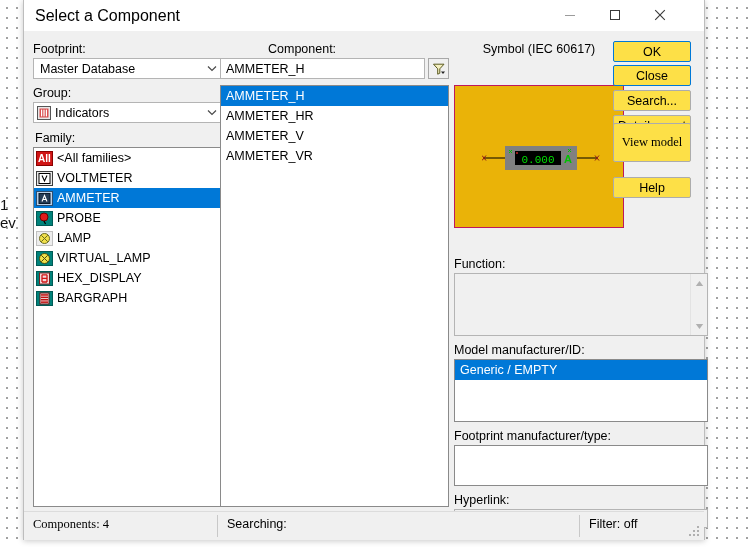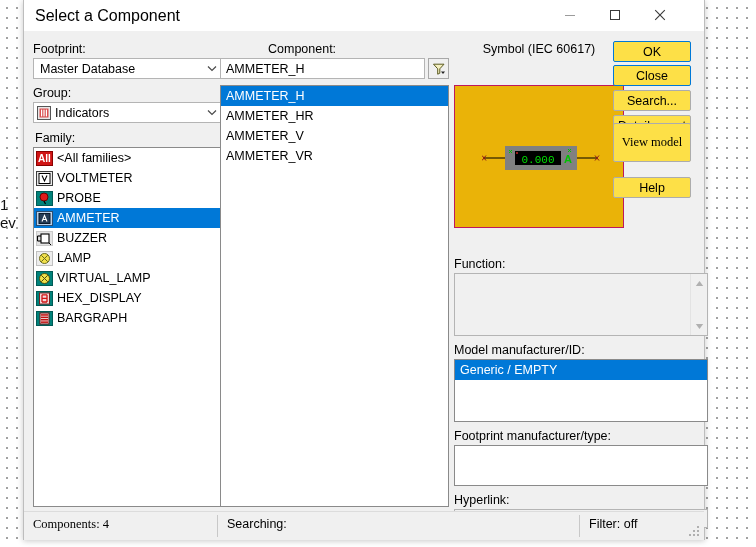--- a/index.html
+++ b/index.html
@@ -319,55 +319,42 @@
         <span class="ficon">
           <svg width="17" height="17" viewBox="0 0 17 17">
             <rect x="0.5" y="1.5" width="16" height="14" fill="#e9e9e9" stroke="#3c3c3c" stroke-width="1"></rect>
             <rect x="3" y="3.5" width="11" height="10" fill="#ffffff" stroke="#000" stroke-width="1"></rect>
             <path d="M6 5.5 L8.5 11 L11 5.5" fill="none" stroke="#000" stroke-width="1.1"></path>
           </svg>
         </span>
         <span class="ltxt">VOLTMETER</span>
       </div>
 
+      <div class="lrow sel">
+        <span class="ficon">
+          <svg width="17" height="17" viewBox="0 0 17 17">
+            <rect x="0.5" y="1.5" width="16" height="14" fill="#b9cfe6" stroke="#2b4d6f" stroke-width="1"></rect>
+            <rect x="3" y="3.5" width="11" height="10" fill="#243b55" stroke="#0b1a2b" stroke-width="1"></rect>
+            <path d="M6 11.5 L8.5 5.5 L11 11.5 M6.9 9.5 L10.1 9.5" fill="none" stroke="#ffffff" stroke-width="1.1"></path>
+          </svg>
+        </span>
+        <span class="ltxt">AMMETER</span>
+      </div>
+
       <div class="lrow">
         <span class="ficon">
           <svg width="17" height="17" viewBox="0 0 17 17">
             <rect x="0.5" y="1.5" width="16" height="14" fill="#00827a" stroke="#005a55" stroke-width="1"></rect>
             <circle cx="8" cy="7" r="4" fill="#e01a1a" stroke="#6a0000" stroke-width="1"></circle>
             <line x1="8" y1="11" x2="9.5" y2="14" stroke="#000" stroke-width="1.2"></line>
           </svg>
         </span>
         <span class="ltxt">PROBE</span>
       </div>
 
-      <div class="lrow sel">
-        <span class="ficon">
-          <svg width="17" height="17" viewBox="0 0 17 17">
-            <rect x="0.5" y="1.5" width="16" height="14" fill="#b9cfe6" stroke="#2b4d6f" stroke-width="1"></rect>
-            <rect x="3" y="3.5" width="11" height="10" fill="#243b55" stroke="#0b1a2b" stroke-width="1"></rect>
-            <path d="M6 11.5 L8.5 5.5 L11 11.5 M6.9 9.5 L10.1 9.5" fill="none" stroke="#ffffff" stroke-width="1.1"></path>
-          </svg>
-        </span>
-        <span class="ltxt">AMMETER</span>
-      </div>
-
-      <div class="lrow">
-        <span class="ficon">
-          <svg width="17" height="17" viewBox="0 0 17 17">
-            <rect x="0.5" y="1.5" width="16" height="14" fill="#e4e4e4" stroke="#c9c9c9" stroke-width="1"></rect>
-            <rect x="5" y="4" width="8" height="9" fill="#ffffff" stroke="#000" stroke-width="1.1"></rect>
-            <line x1="1.5" y1="6" x2="5" y2="6" stroke="#000" stroke-width="1.1"></line>
-            <line x1="1.5" y1="11" x2="5" y2="11" stroke="#000" stroke-width="1.1"></line>
-            <line x1="1.5" y1="6" x2="1.5" y2="11" stroke="#000" stroke-width="1.1"></line>
-            <line x1="13" y1="13" x2="15" y2="15" stroke="#000" stroke-width="1"></line>
-          </svg>
-        </span>
-        <span class="ltxt">BUZZER</span>
-      </div>
 
       <div class="lrow">
         <span class="ficon">
           <svg width="17" height="17" viewBox="0 0 17 17">
             <rect x="0.5" y="1.5" width="16" height="14" fill="#ededed" stroke="#c0c0c0" stroke-width="1"></rect>
             <circle cx="8.5" cy="8.5" r="5" fill="#f2e14a" stroke="#6a6a20" stroke-width="1"></circle>
             <path d="M5.3 5.3 L11.7 11.7 M11.7 5.3 L5.3 11.7" stroke="#6a6a20" stroke-width="1"></path>
           </svg>
         </span>
         <span class="ltxt">LAMP</span>

